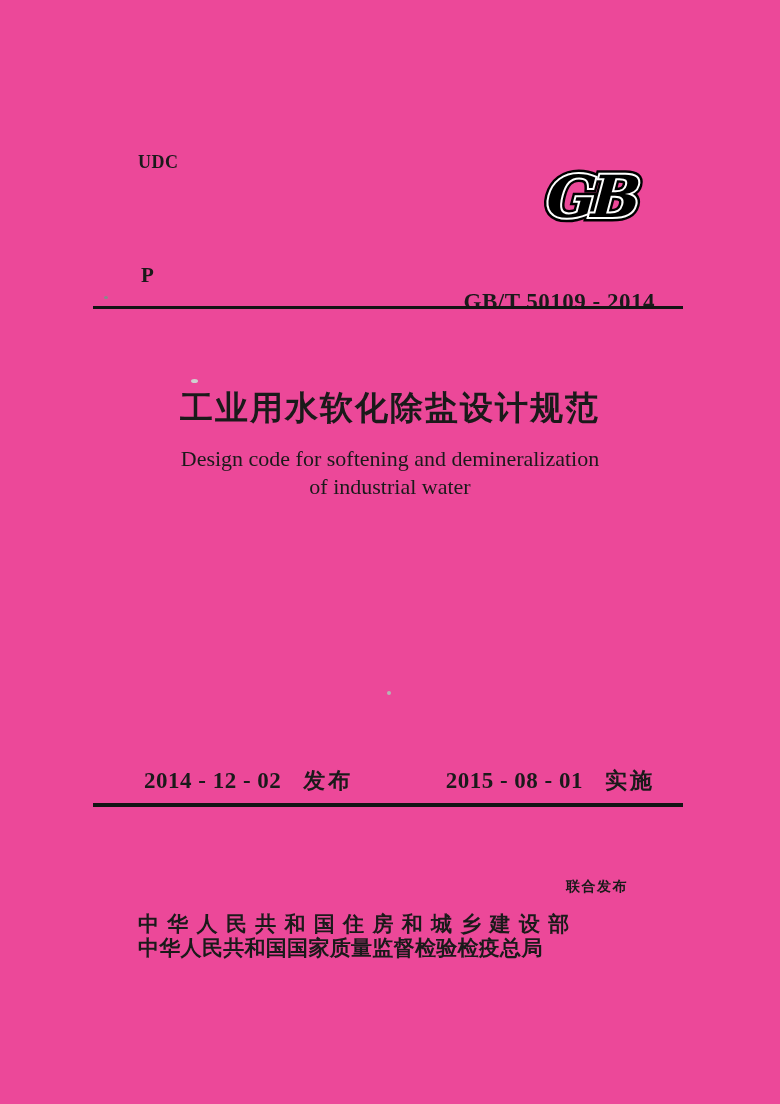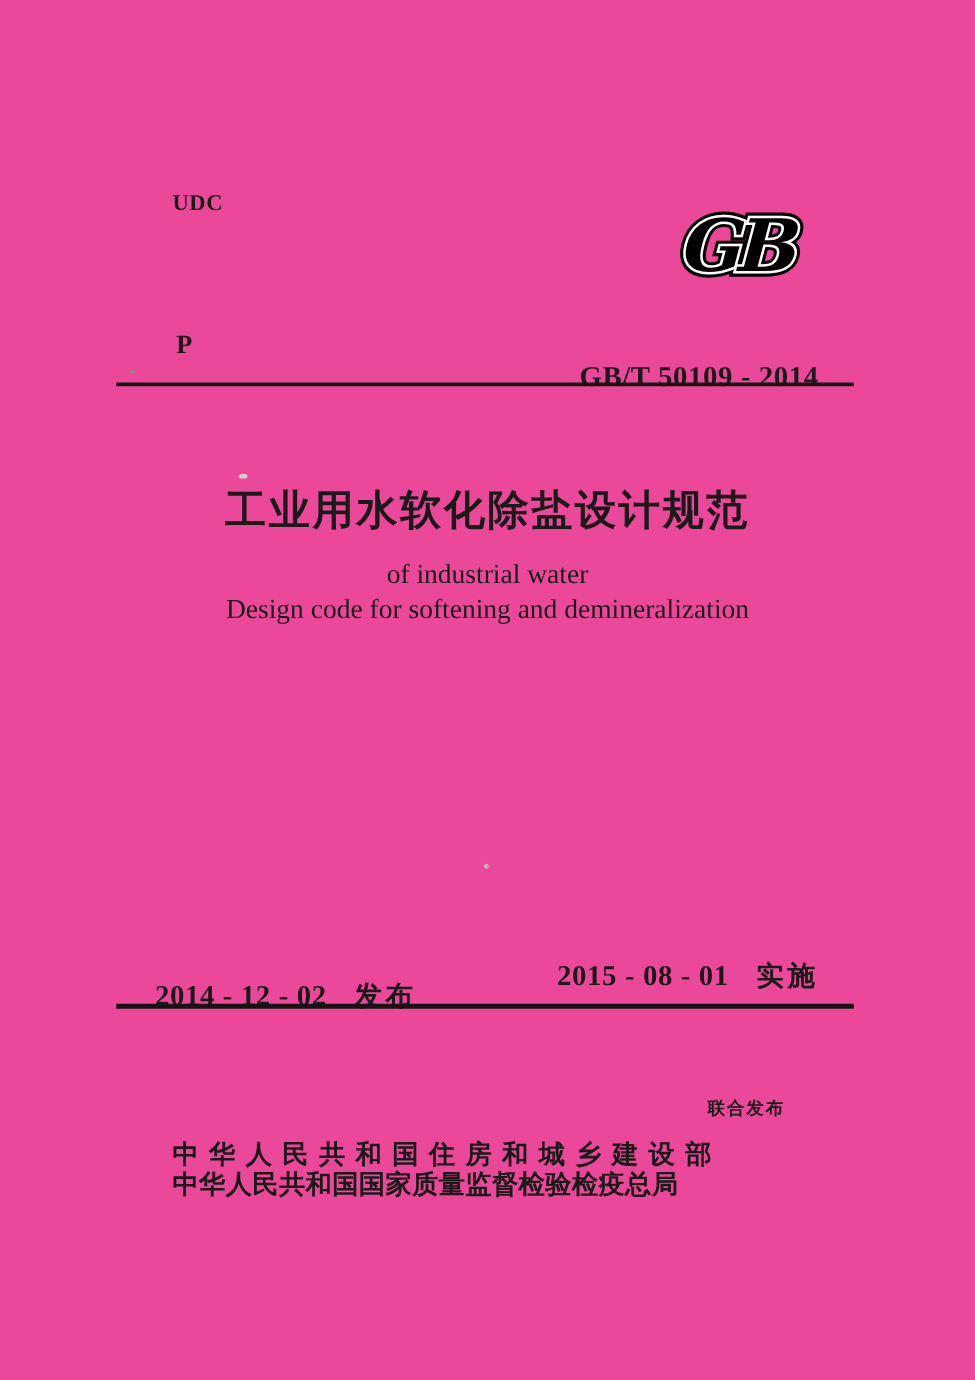--- a/index.html
+++ b/index.html
@@ -72,21 +72,21 @@
   }
   .title-en {
     position:absolute; left:0; top:445px; width:780px;
     text-align:center;
     font-family:"Liberation Serif", serif;
     font-size:22px; line-height:28px;
   }
 
   
   .date-group { position:absolute; top:766px; white-space:nowrap; }
-  .date-group.left  { left:124px;margin-top:16px; }
+  .date-group.left  { left:144px; }
   .date-group.right { right:125px; }
   .date-num {
     font:bold 23px "Liberation Serif", serif;
     letter-spacing:0.5px;
   }
   .date-label {
     font-family:"Liberation Sans", sans-serif;
     font-weight:bold; font-size:22px;
     letter-spacing:3px; margin-left:18px;
   }
@@ -129,22 +129,22 @@
 
   <div class="p-class">P</div>
 
   <div class="std-number">GB/T 50109 - 2014</div>
 
   <div class="rule rule-top"></div>
 
   <div class="title-zh">工业用水软化除盐设计规范</div>
 
   <div class="title-en">
+    <div>Design code for softening and demineralization</div>
     <div>of industrial water</div>
-    <div>Design code for softening and demineralization</div>
   </div>
 
   <div class="date-group left">
     <span class="date-num">2014 - 12 - 02</span>
     <span class="date-label">发布</span>
   </div>
 
   <div class="date-group right">
     <span class="date-num">2015 - 08 - 01</span>
     <span class="date-label">实施</span>

